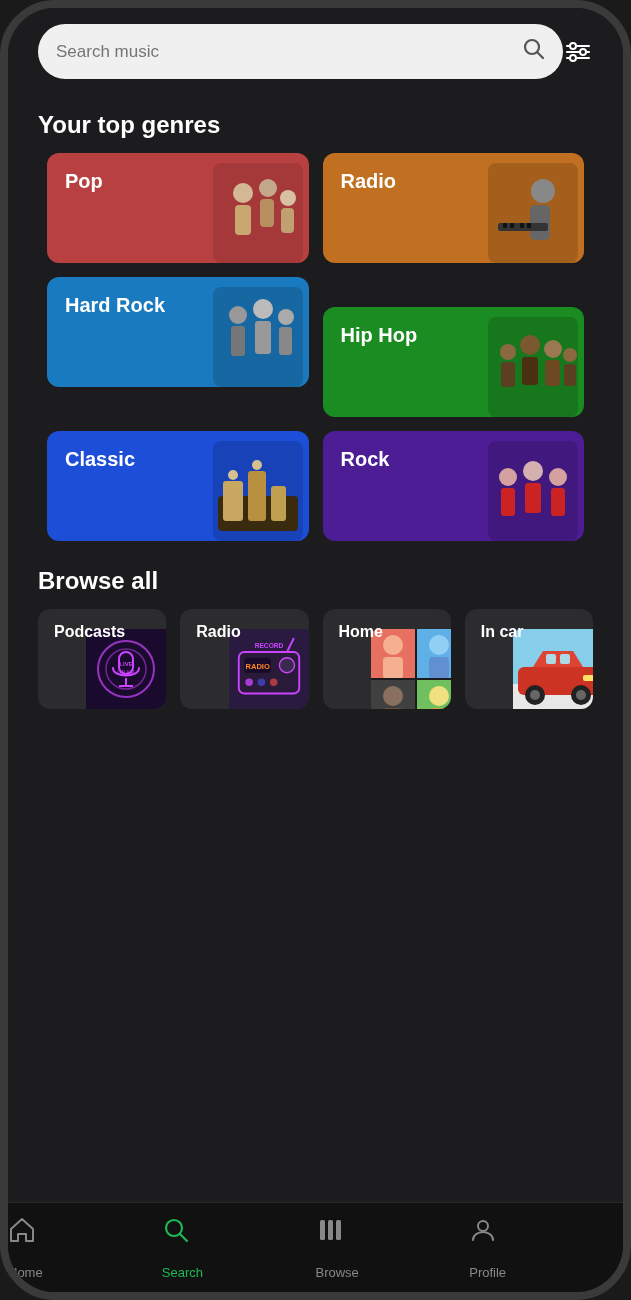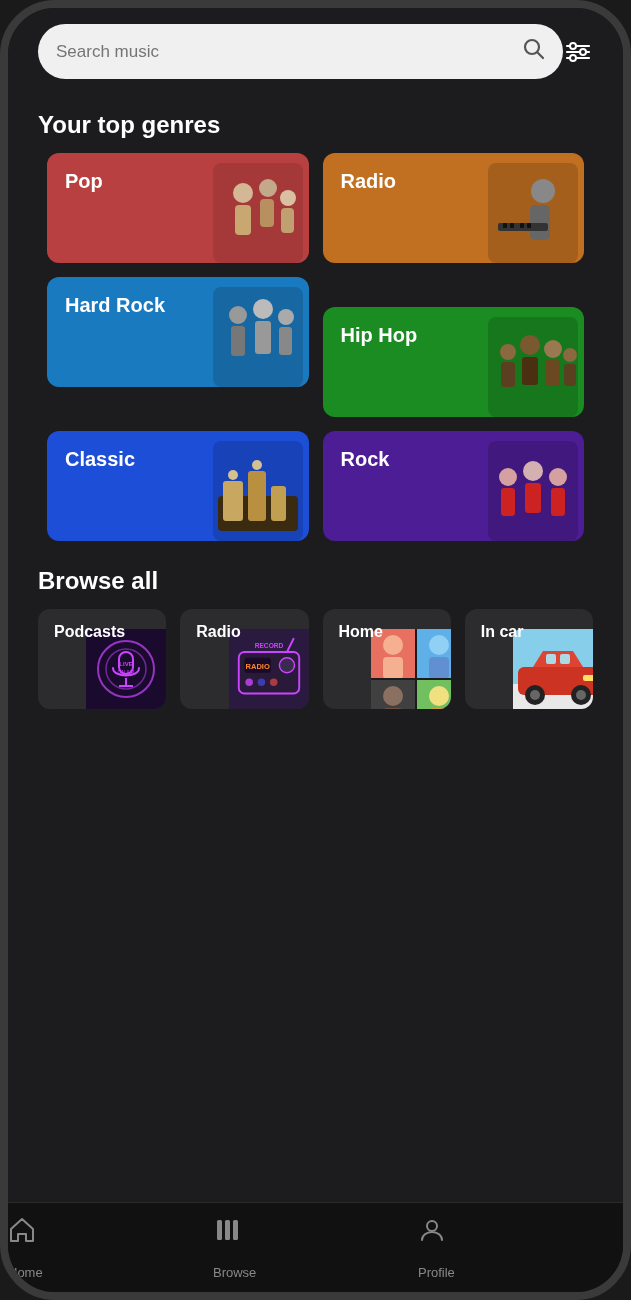--- a/index.html
+++ b/index.html
@@ -512,20 +512,29 @@
 
     <div class="nav-item">
       <span class="nav-icon">
         <svg width="28" height="28" viewBox="0 0 28 28" fill="none">
           <path d="M3 13L14 3L25 13V25H18V18H10V25H3V13Z" stroke="#888" stroke-width="2" fill="none" stroke-linejoin="round"></path>
         </svg>
       </span>
       <span class="nav-label">Home</span>
     </div>
 
+    <div class="nav-item">
+      <span class="nav-icon active">
+        <svg width="28" height="28" viewBox="0 0 28 28" fill="none">
+          <circle cx="12" cy="12" r="8" stroke="#1db954" stroke-width="2.2"></circle>
+          <line x1="18.5" y1="18.5" x2="25" y2="25" stroke="#1db954" stroke-width="2.2" stroke-linecap="round"></line>
+        </svg>
+      </span>
+      <span class="nav-label active">Search</span>
+    </div>
 
     <div class="nav-item">
       <span class="nav-icon">
         <svg width="28" height="28" viewBox="0 0 28 28" fill="none">
           <rect x="4" y="4" width="5" height="20" rx="1.5" fill="#888"></rect>
           <rect x="12" y="4" width="5" height="20" rx="1.5" fill="#888"></rect>
           <rect x="20" y="4" width="5" height="20" rx="1.5" fill="#888"></rect>
         </svg>
       </span>
       <span class="nav-label">Browse</span>

